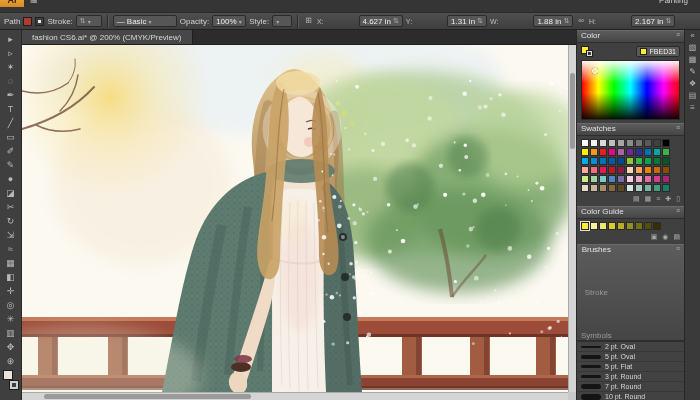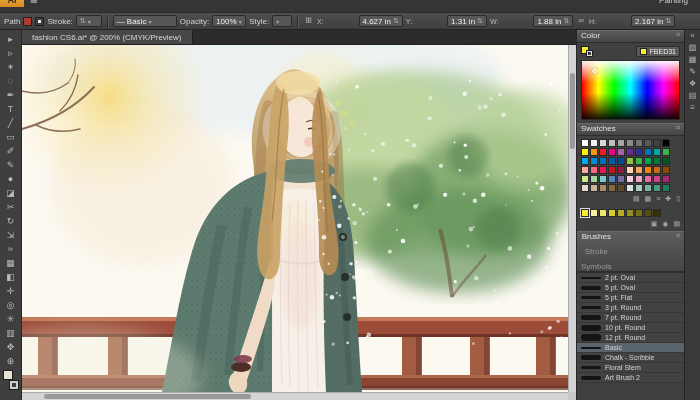--- a/index.html
+++ b/index.html
@@ -43,21 +43,21 @@
   .vthumb { position:absolute; top:8%; left:1px; width:5px; height:22%; background:#9a9a9a; border-radius:3px; }
   .hscroll { position:absolute; left:0; right:8px; bottom:0; height:8px; background:#d4d4d4; border-top:1px solid #aaa; }
   .hthumb { position:absolute; left:4%; top:1px; height:5px; width:38%; background:#9a9a9a; border-radius:3px; }
   .scorner { position:absolute; right:0; bottom:0; width:8px; height:8px; background:#c9c9c9; }
 
   
   .panels { width:108px; background:#404040; border-left:1px solid #282828; display:flex; flex-direction:column; color:#d2d2d2; }
   .panel-header { flex:0 0 13px; background:linear-gradient(#5c5c5c,#454545); border-top:1px solid #6a6a6a; border-bottom:1px solid #2d2d2d; display:flex; gap:4px; padding:0 4px; font-size:8px; color:#e2e2e2; }
   .panel-menu { margin-left:auto; color:#a9a9a9; font-size:7px; }
   .panel-body { padding:3px 4px; }
-  .tab-dim { color:#9a9a9a; }
+  .tab-dim { color:#9a9a9a;margin-top:28px; }
 
   .color-toprow { display:flex; align-items:center; gap:3px; margin-bottom:3px; }
   .mini-fs { position:relative; width:12px; height:11px; flex:0 0 auto; }
   .mini-fs .f { position:absolute; left:0; top:0; width:8px; height:8px; background:#fbed31; border:1px solid #1d1d1d; }
   .mini-fs .s { position:absolute; right:0; bottom:0; width:7px; height:7px; border:1px solid #1d1d1d; box-shadow:inset 0 0 0 1px #ddd; }
   .hex-box { margin-left:auto; background:#5a5a5a; border:1px solid #2a2a2a; border-radius:2px; font-size:7px; color:#f2f2f2; padding:1px 3px; display:flex; align-items:center; gap:3px; }
   .hex-chip { width:7px; height:7px; border:1px solid #222; }
   .spectrum { position:relative; height:60px; border:1px solid #2a2a2a;
     background:
       linear-gradient(to bottom, rgba(255,255,255,.95), rgba(255,255,255,0) 38%, rgba(0,0,0,0) 55%, rgba(0,0,0,.92)),
@@ -546,20 +546,24 @@
           </div>
         <div class="panel-footer" id="swatch-footer">
             <span>▤</span>
             <span>▦</span>
             <span>≡</span>
             <span>✚</span>
             <span>▯</span>
           </div>
       </div>
 
+      <div class="panel-header">
+        <span>Color Guide</span>
+        <span class="panel-menu">≡</span>
+      </div>
       <div class="panel-body">
         <div class="guide-row" id="guide-row">
             <span class="swatch" style="background: rgb(251, 237, 49);"></span>
             <span class="swatch" style="background: rgb(246, 240, 160);"></span>
             <span class="swatch" style="background: rgb(239, 230, 110);"></span>
             <span class="swatch" style="background: rgb(216, 206, 46);"></span>
             <span class="swatch" style="background: rgb(183, 174, 37);"></span>
             <span class="swatch" style="background: rgb(150, 142, 29);"></span>
             <span class="swatch" style="background: rgb(117, 111, 21);"></span>
             <span class="swatch" style="background: rgb(84, 79, 14);"></span>

